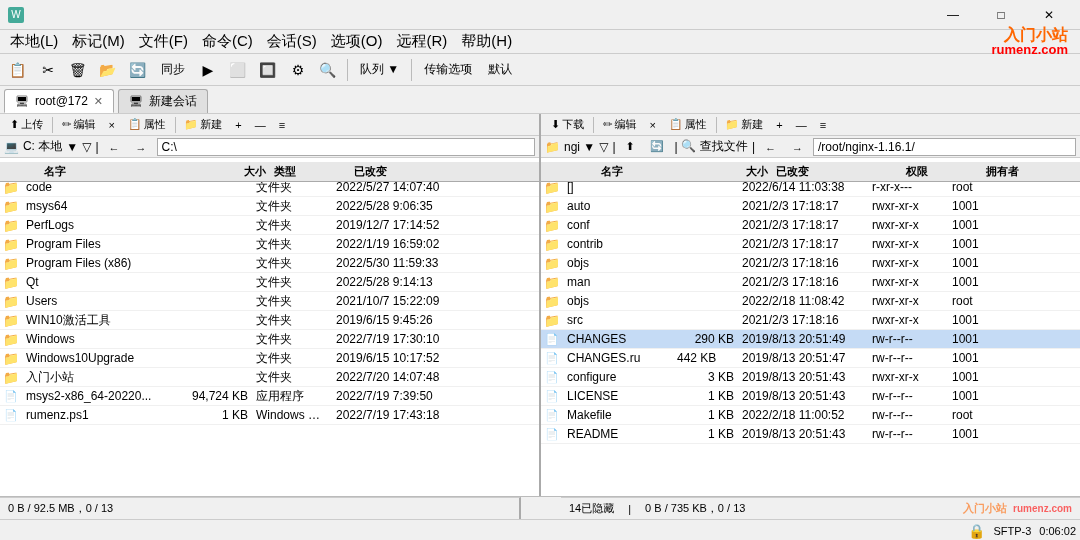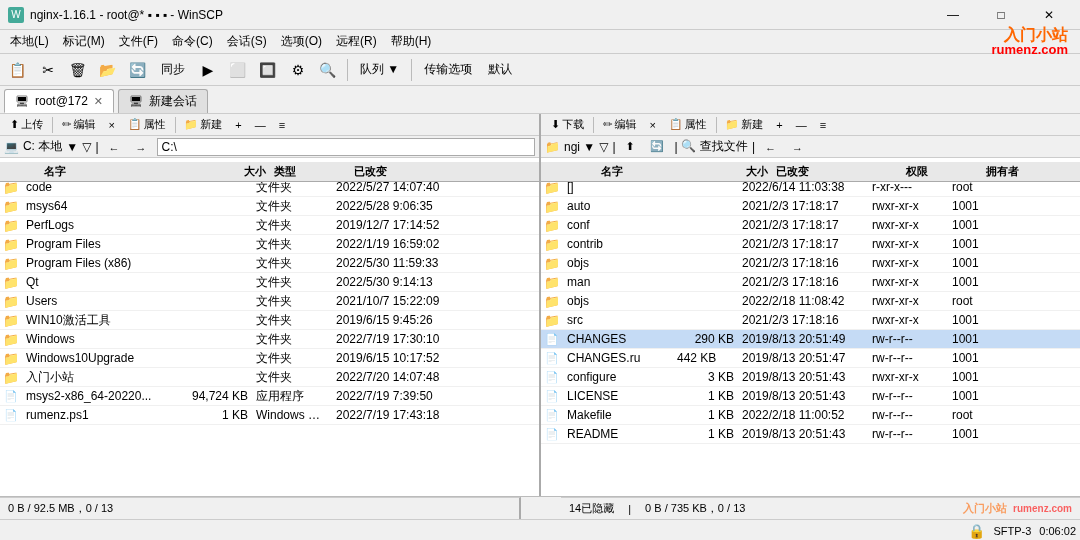--- a/index.html
+++ b/index.html
@@ -50,21 +50,21 @@
       display: flex;
       align-items: center;
       padding: 0 4px;
       background: #f0f0f0;
       border-bottom: 1px solid #ccc;
       gap: 2px;
     }
     .menu-item {
       padding: 2px 6px;
       cursor: pointer;
-      font-size: 12px;
+      font-size: 15px;
       white-space: nowrap;
     }
     .logo-area {
       margin-left: auto;
       display: flex;
       flex-direction: column;
       align-items: flex-end;
       padding-right: 8px;
       line-height: 1.1;
     }
@@ -271,21 +271,20 @@
     .lock-icon { font-size: 14px; color: #888; }
     .col-header-sort { cursor: pointer; }
     .header-row { display: flex; align-items: center; }
   </style>
 </head>
 <body>
 
 <div class="title-bar">
   <div class="title-bar-left">
     <div class="title-bar-icon">W</div>
-    <span class="title-text">nginx-1.16.1 - root@* ▪ ▪ ▪ - WinSCP</span>
   </div>
   <div class="title-bar-controls">
     <button class="win-btn">—</button>
     <button class="win-btn">□</button>
     <button class="win-btn close">✕</button>
   </div>
 </div>
 
 <div class="menu-bar">
   <span class="menu-item">本地(L)</span>
@@ -420,21 +419,21 @@
       <div class="col col-type">文件夹</div>
       <div class="col col-modified">2022/5/30  11:59:33</div>
     </div>
           <div class="file-row">
       <div class="file-icon">
         <span class="folder-icon">📁</span>
       </div>
       <div class="col col-name">Qt</div>
       <div class="col col-size" style="text-align:right;"></div>
       <div class="col col-type">文件夹</div>
-      <div class="col col-modified">2022/5/30  9:14:13</div>
+      <div class="col col-modified">2022/5/28  9:14:13</div>
     </div>
           <div class="file-row">
       <div class="file-icon">
         <span class="folder-icon">📁</span>
       </div>
       <div class="col col-name">Users</div>
       <div class="col col-size" style="text-align:right;"></div>
       <div class="col col-type">文件夹</div>
       <div class="col col-modified">2021/10/7  15:22:09</div>
     </div>
@@ -522,20 +521,21 @@
       <span>ngi ▼</span>
       <span>▽</span>
       <span>|</span>
       <button class="panel-tb-btn">⬆</button>
       <button class="panel-tb-btn">🔄</button>
       <span>|</span>
       <span>🔍 查找文件</span>
       <span>|</span>
       <button class="panel-tb-btn">←</button>
       <button class="panel-tb-btn">→</button>
+      <input class="addr-input" value="/root/nginx-1.16.1/" style="">
     </div>
 
     <div class="file-list">
       <div class="file-list-header header-row">
         <div style="width:16px; flex-shrink:0;"></div>
         <div class="col rcol-name col-header-sort">名字</div>
         <div class="col rcol-size col-header-sort">大小</div>
         <div class="col rcol-modified col-header-sort">已改变</div>
         <div class="col rcol-perms col-header-sort">权限</div>
         <div class="col rcol-owner col-header-sort">拥有者</div>

